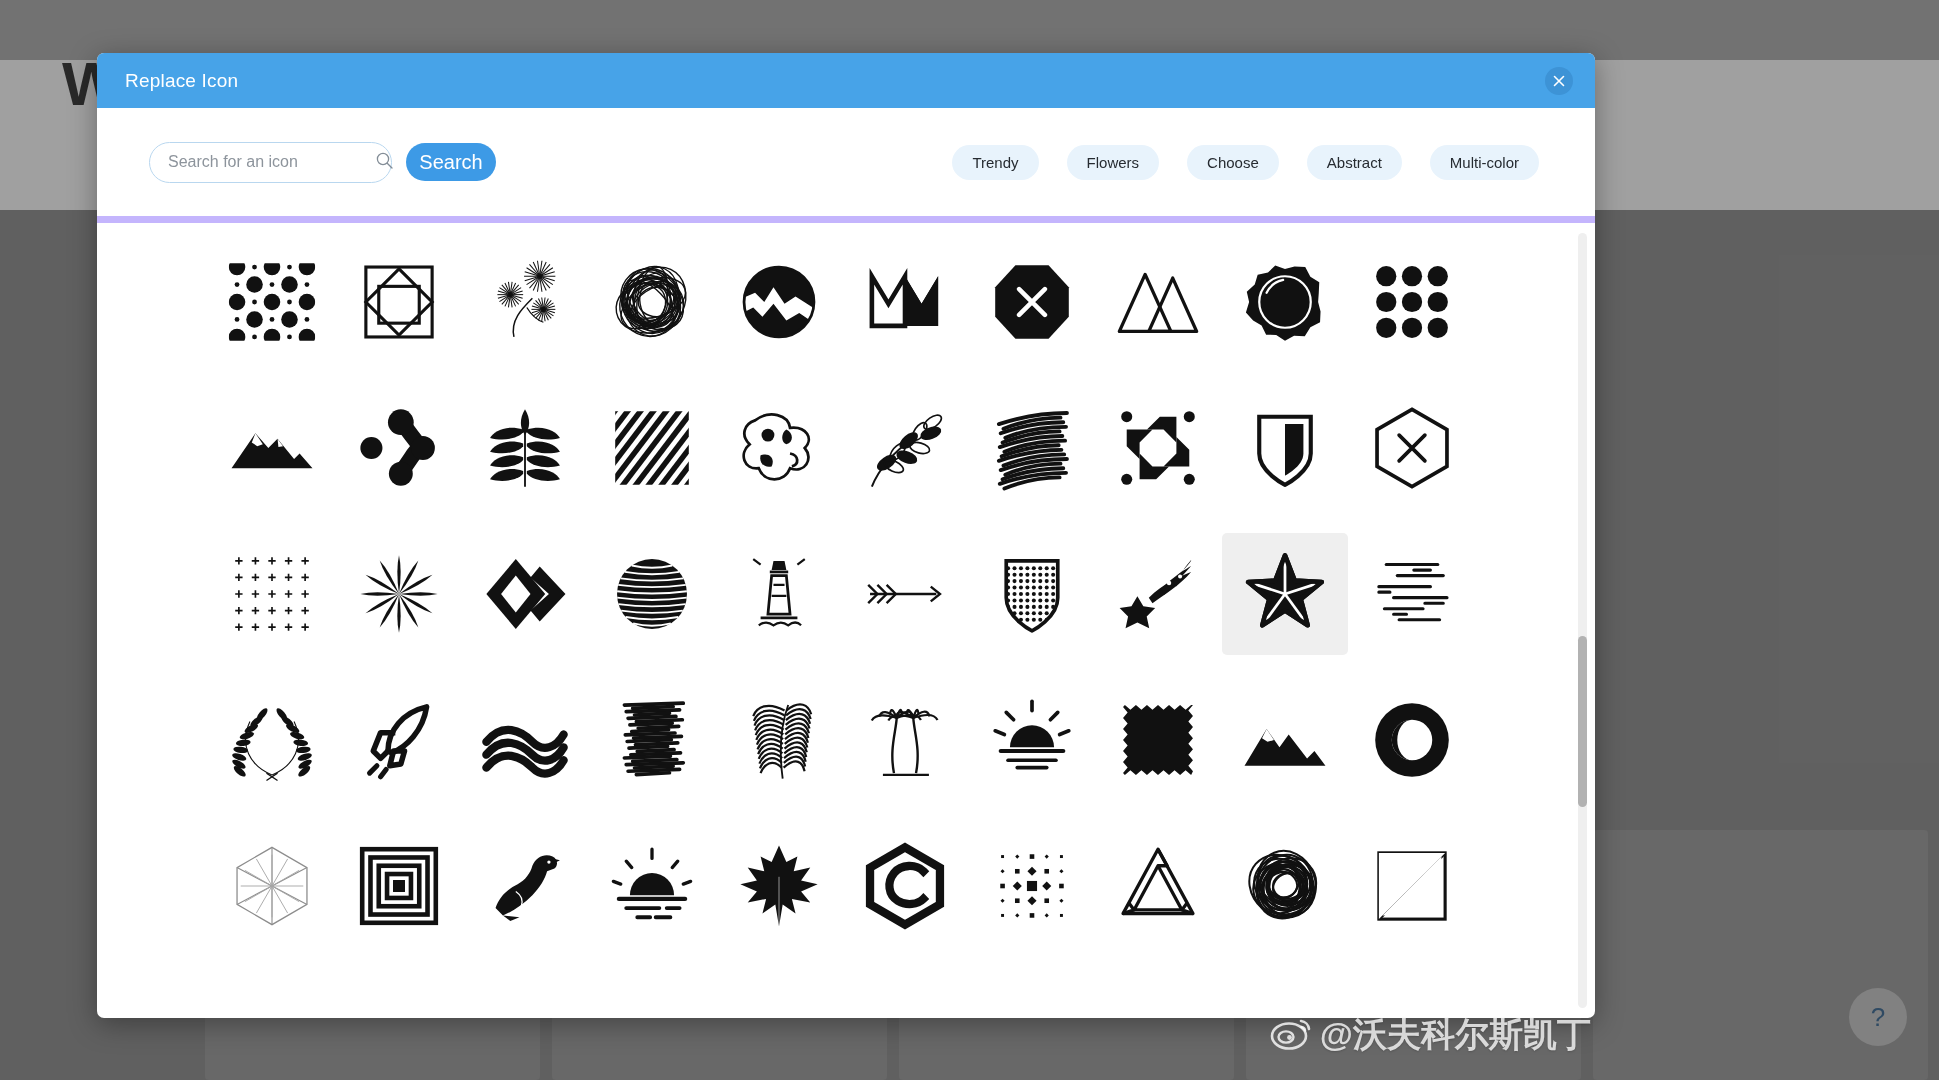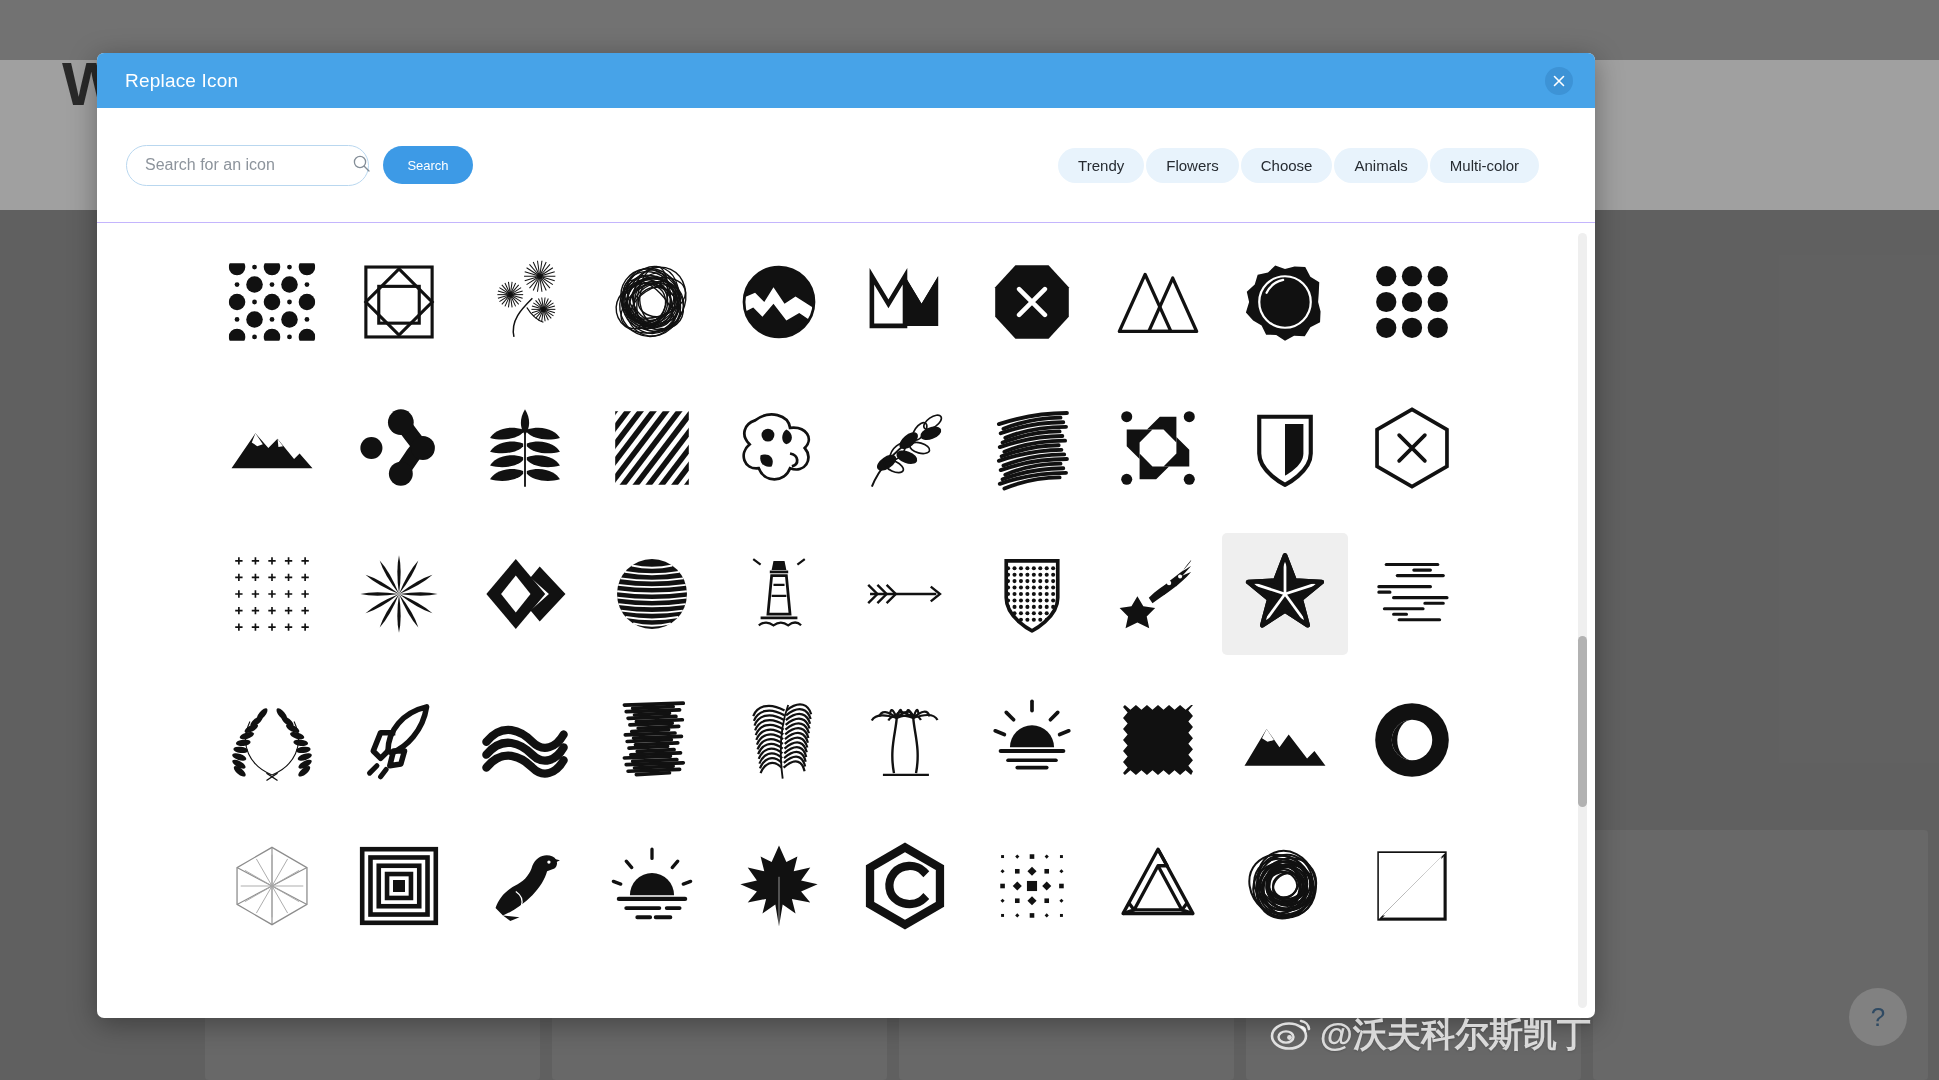--- a/index.html
+++ b/index.html
@@ -74,23 +74,23 @@
     width: 28px; height: 28px; border-radius: 50%;
     background: #3d93d6;
     display: flex; align-items: center; justify-content: center;
     cursor: pointer;
   }
   #close-btn svg { display: block; }
 
   
   #toolbar {
     height: 115px; flex: 0 0 115px;
-    border-bottom: 1px solid #c4b5fd;
+    border-bottom: 7px solid #c4b5fd;
     display: flex; align-items: center;
-    padding: 0 56px 0 29px;
+    padding: 0 56px 0 52px;
     background: #fff;
   }
   #search-wrap { display: flex; align-items: center; gap: 14px; }
   #search-box {
     width: 243px; height: 41px;
     border: 1px solid #b9d7ef; border-radius: 21px;
     display: flex; align-items: center;
     padding: 0 14px 0 18px;
     background: #fff;
   }
@@ -98,26 +98,26 @@
     flex: 1; border: 0; outline: none;
     font-family: inherit; font-size: 16px; color: #30343a;
     background: transparent;
   }
   #search-input::placeholder { color: #8d949c; }
   #search-icon { flex: 0 0 auto; opacity: .85; }
   #search-btn {
     width: 90px; height: 38px;
     background: #3d9ae6; color: #fff;
     border: 0; border-radius: 19px;
-    font-family: inherit; font-size: 13px;
+    font-family: inherit; font-size: 20px;
     cursor: pointer;
   }
   #chips {
     margin-left: auto;
-    display: flex; align-items: flex-start; gap: 2px;
+    display: flex; align-items: flex-start; gap: 28px;
   }
   .chip {
     height: 35px; padding: 0 20px;
     background: #e8f3fc; color: #262b31;
     border: 0; border-radius: 18px;
     font-family: inherit; font-size: 15px;
     display: flex; align-items: center;
     cursor: pointer; white-space: nowrap;
   }
 
@@ -211,21 +211,21 @@
           </svg>
         </span>
       </div>
       <button id="search-btn">Search</button>
     </div>
 
     <div id="chips">
       <button class="chip">Trendy</button>
       <button class="chip">Flowers</button>
       <button class="chip">Choose</button>
-      <button class="chip">Animals</button>
+      <button class="chip">Abstract</button>
       <button class="chip">Multi-color</button>
     </div>
   </div>
 
   <div id="grid-scroll">
     <div id="grid">
         <div class="cell">
           <span>
             <svg width="92" height="92" viewBox="0 0 100 100">
               <clipPath id="cp1">

